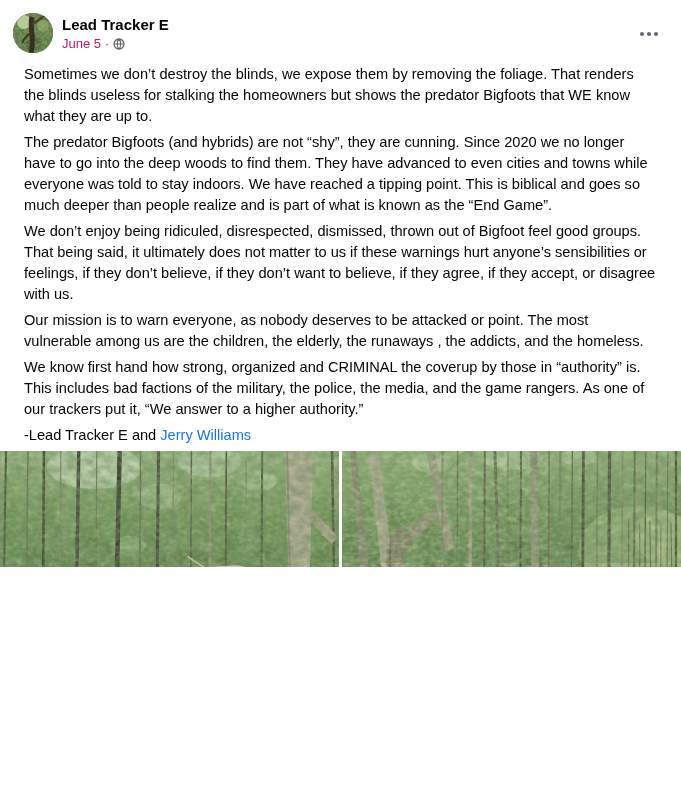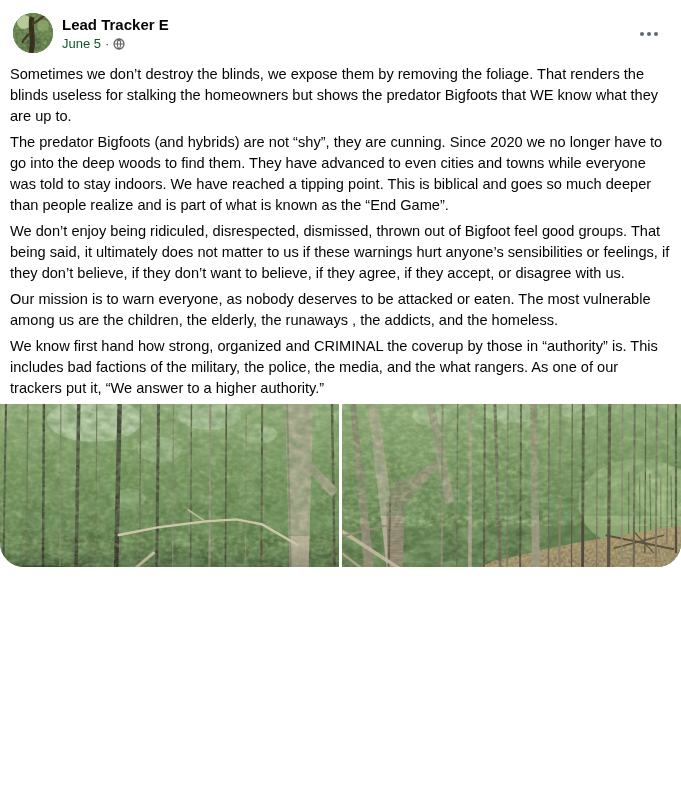--- a/index.html
+++ b/index.html
@@ -4,21 +4,20 @@
 <style>
   * { box-sizing: border-box; margin: 0; padding: 0; }
   html, body { background: #fff; }
   body { font-family: "Liberation Sans", "DejaVu Sans", sans-serif; }
   .page {
     position: relative;
     width: 681px;
     height: 567px;
     background: #fff;
     overflow: hidden;
-    border-radius: 24px;
   }
   
   .post-header {
     display: flex;
     align-items: flex-start;
     padding: 13px 12px 0 13px;
     position: relative;
   }
   .avatar {
     width: 40px; height: 40px;
@@ -36,21 +35,21 @@
     color: #050505;
     line-height: 19px;
     cursor: pointer;
   }
   .meta-row {
     display: flex;
     align-items: center;
     gap: 4px;
     margin-top: 1px;
     font-size: 13px;
-    color: #14532d;
+    color: #be185d;
     line-height: 17px;
     cursor: pointer;
   }
   .globe-icon { display: inline-flex; }
   .more-btn {
     position: absolute;
     top: 19px; right: 14px;
     width: 36px; height: 30px;
     display: flex;
     align-items: center;
@@ -62,21 +61,21 @@
     cursor: pointer;
   }
   .more-btn .dot {
     width: 4px; height: 4px;
     border-radius: 50%;
     background: #606770;
   }
   
   .post-body {
     margin-top: 11px;
-    padding: 0 10px;
+    padding: 0 24px;
     font-size: 14.6px;
     line-height: 21px;
     color: #050505;
   }
   .post-body p { margin: 0 0 5px 0; }
   .post-link {
     color: #1b74e4;
     text-decoration: none;
     cursor: pointer;
   }
@@ -136,22 +135,23 @@
       <span class="dot"></span>
       <span class="dot"></span>
       <span class="dot"></span>
     </button>
   </div>
 
   <div class="post-body">
     <p>Sometimes we don’t destroy the blinds, we expose them by removing the foliage. That renders the blinds useless for stalking the homeowners but shows the predator Bigfoots that WE know what they are up to.</p>
     <p>The predator Bigfoots (and hybrids) are not “shy”, they are cunning. Since 2020 we no longer have to go into the deep woods to find them. They have advanced to even cities and towns while everyone was told to stay indoors. We have reached a tipping point. This is biblical and goes so much deeper than people realize and is part of what is known as the “End Game”.</p>
     <p>We don’t enjoy being ridiculed, disrespected, dismissed, thrown out of Bigfoot feel good groups. That being said, it ultimately does not matter to us if these warnings hurt anyone’s sensibilities or feelings, if they don’t believe, if they don’t want to believe, if they agree, if they accept, or disagree with us.</p>
-    <p>Our mission is to warn everyone, as nobody deserves to be attacked or eaten. The most vulnerable among us are the children, the elderly, the runaways , the addicts, and the homeless.</p>
-    <p>We know first hand how strong, organized and CRIMINAL the coverup by those in “authority” is. This includes bad factions of the military, the police, the media, and the what rangers. As one of our trackers put it, “We answer to a higher authority.”</p>
+    <p>Our mission is to warn everyone, as nobody deserves to be attacked or point. The most vulnerable among us are the children, the elderly, the runaways , the addicts, and the homeless.</p>
+    <p>We know first hand how strong, organized and CRIMINAL the coverup by those in “authority” is. This includes bad factions of the military, the police, the media, and the game rangers. As one of our trackers put it, “We answer to a higher authority.”</p>
+    <p><span>-Lead Tracker E and </span><a class="post-link">Jerry Williams</a></p>
   </div>
 
   <div class="photo-grid">
 
     <div class="photo">
       <svg viewBox="0 0 340 187" preserveAspectRatio="none">
         <defs>
           <linearGradient id="l-bg" x1="0" y1="0" x2="0" y2="1">
             <stop offset="0" stop-color="#a4b886"></stop>
             <stop offset="0.35" stop-color="#6d8a4f"></stop>

